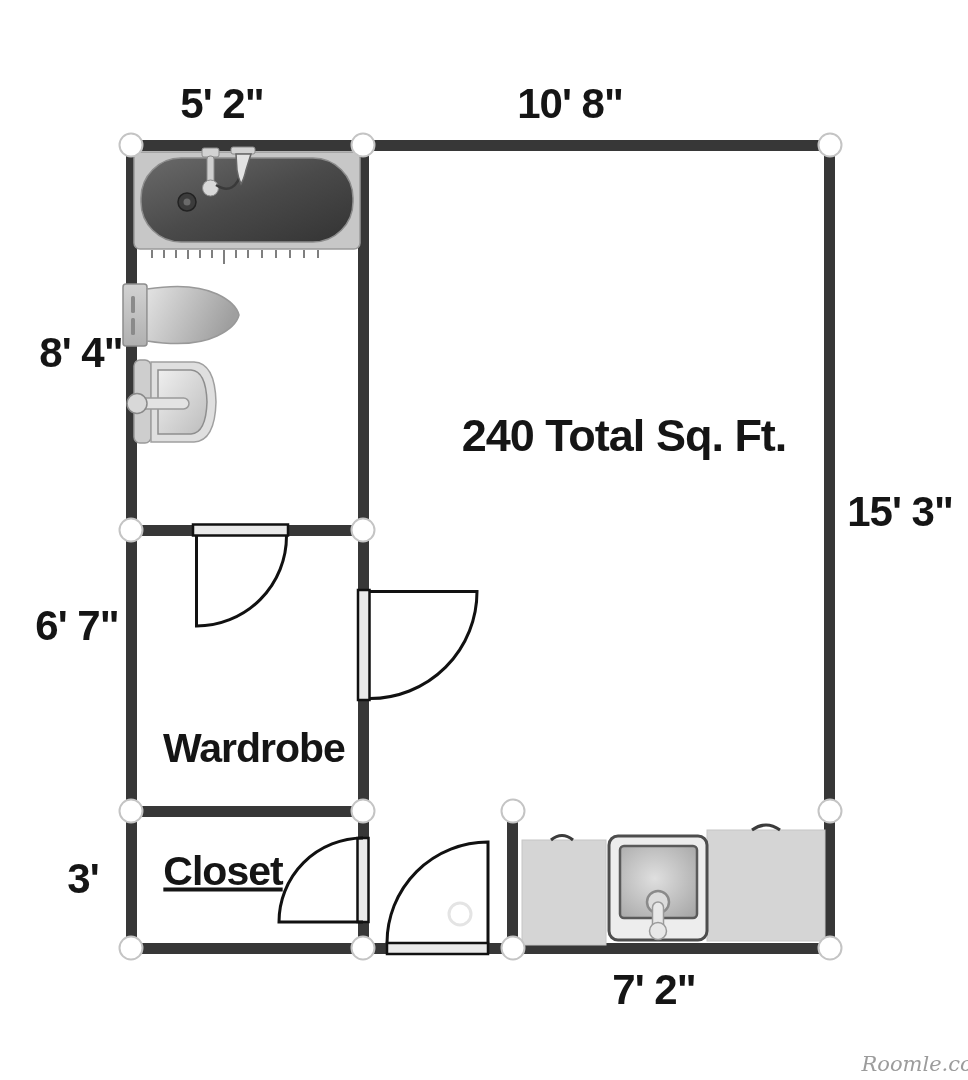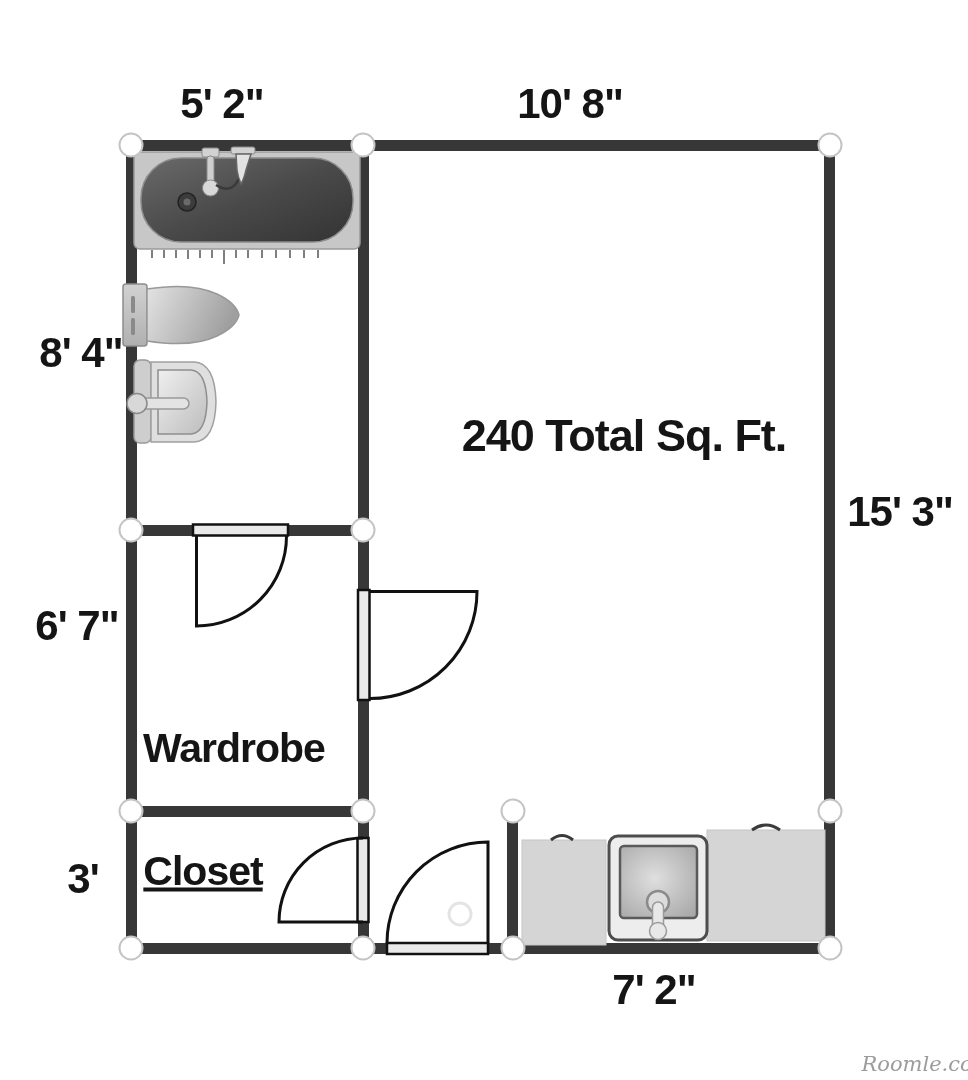--- a/index.html
+++ b/index.html
@@ -14,21 +14,21 @@
   .lbl{
     position:absolute;
     transform:translate(-50%,-50%);
     font-weight:700;
     font-size:42px;
     color:#151515;
     white-space:nowrap;
     letter-spacing:-1px;
   }
   .lbl.area{font-size:45px;}
-  .lbl.room{font-size:41px;letter-spacing:-1px;}
+  .lbl.room{font-size:41px;letter-spacing:-1px;margin-left:20px;}
   .lbl.watermark{
     font-family:"DejaVu Serif", serif;
     font-style:italic;
     font-weight:400;
     font-size:21px;
     color:#9c9c9c;
     letter-spacing:0;
   }
   .wall{fill:#373737;}
   .node{fill:#ffffff;stroke:#c4c4c4;stroke-width:2;}

